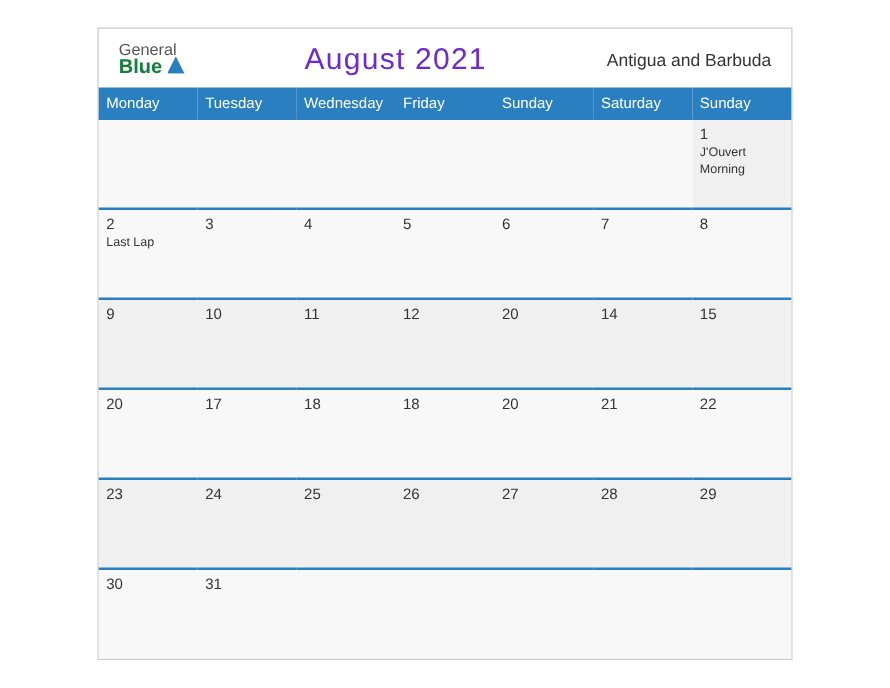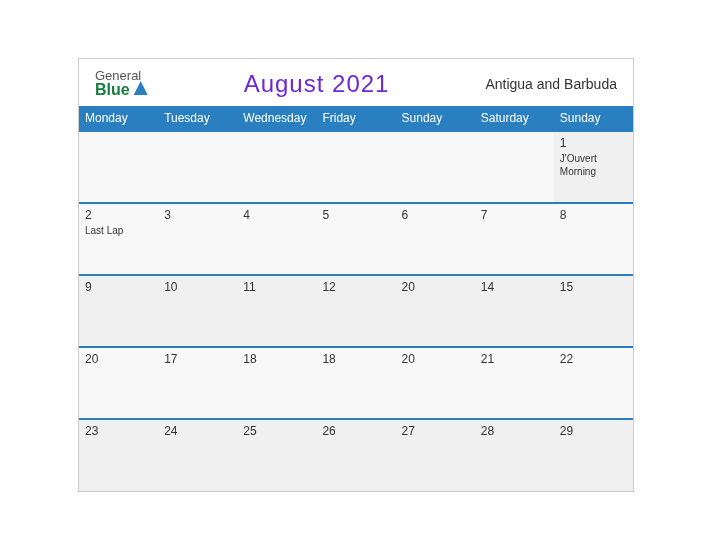--- a/index.html
+++ b/index.html
@@ -229,15 +229,28 @@
           <td>
             <span class="day-number">27</span>
           </td>
           <td>
             <span class="day-number">28</span>
           </td>
           <td>
             <span class="day-number">29</span>
           </td>
         </tr>
+        <tr>
+          <td>
+            <span class="day-number">30</span>
+          </td>
+          <td>
+            <span class="day-number">31</span>
+          </td>
+          <td style="background: rgb(248, 248, 248); border-top: 2px solid rgb(42, 127, 193);"></td>
+          <td style="background: rgb(248, 248, 248); border-top: 2px solid rgb(42, 127, 193);"></td>
+          <td style="background: rgb(248, 248, 248); border-top: 2px solid rgb(42, 127, 193);"></td>
+          <td style="background: rgb(248, 248, 248); border-top: 2px solid rgb(42, 127, 193);"></td>
+          <td style="background: rgb(248, 248, 248); border-top: 2px solid rgb(42, 127, 193);"></td>
+        </tr>
       </tbody>
   </table>
 </div>
 
 </body></html>

